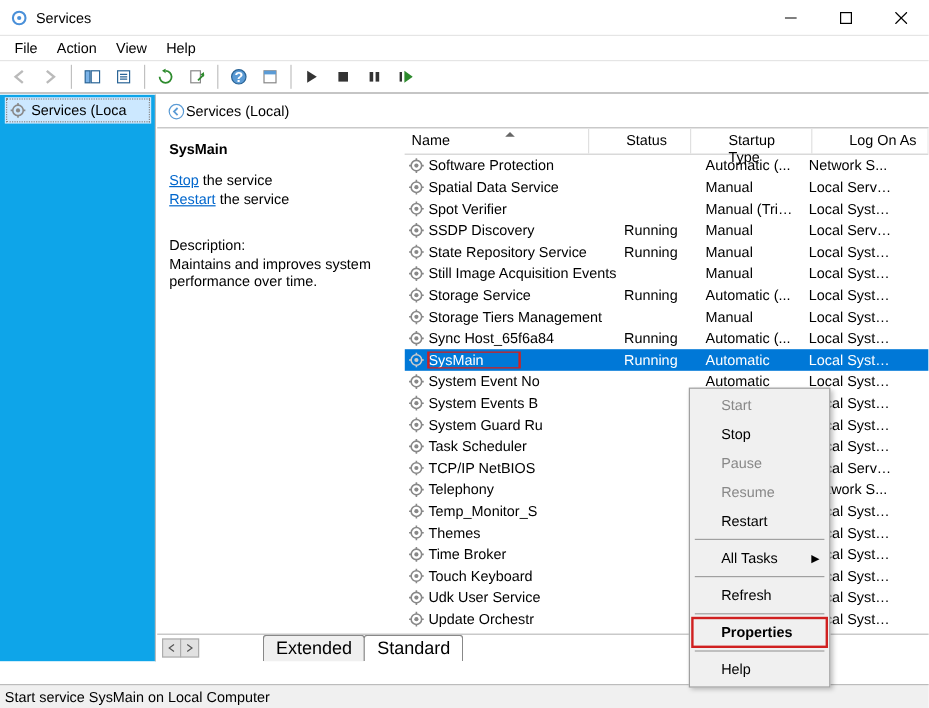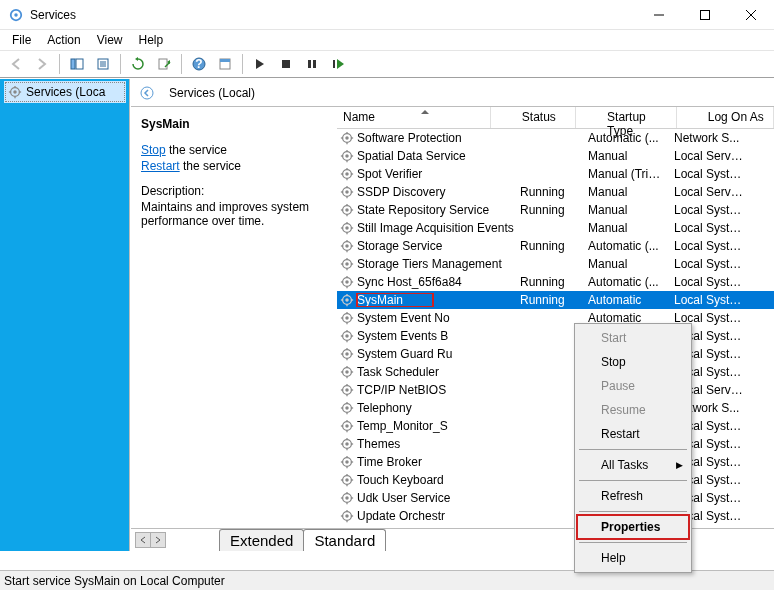--- a/index.html
+++ b/index.html
@@ -16,29 +16,29 @@
 .toolbar { height: 28px; display: flex; align-items: center; padding: 0 4px; gap: 2px; border-top:1px solid #e5e5e5; border-bottom:1px solid #a0a0a0;}
 .toolbar .tbtn { width:24px; height:24px; display:flex; align-items:center; justify-content:center; border:1px solid transparent; }
 .toolbar .sep { width:1px; height:20px; background:#c0c0c0; margin:0 3px;}
 .toolbar .tbtn.disabled { opacity:0.4; }
 
 .tree-pane { position:absolute; left:0; top:79px; width:130px; height:472px; border-right:1px solid #bcbcbc; background:#0ea5e9; overflow:hidden; padding:0;}
 .tree-item { display:flex; align-items:center; height:22px; padding:0 4px; gap:4px;}
 .tree-item.selected { background:#cce8ff; outline:1px dotted #888; outline-offset:-2px; width:122px; margin:2px 4px;}
 
 .main-pane { position:absolute; left:131px; top:79px; right:0; height:472px; display:flex; flex-direction:column; }
-.main-header { height:28px; background:#fff; border-bottom:1px solid #bcbcbc; display:flex; align-items:center; padding:0 8px; gap:14px; }
+.main-header { height:28px; background:#fff; border-bottom:1px solid #bcbcbc; display:flex; align-items:center; padding:0 8px; gap:0; }
 .main-header .hicon { width:16px; height:16px;display:flex;align-items:center;justify-content:center; }
 
 .main-body { flex:1; display:flex; overflow:hidden; border-bottom:1px solid #bcbcbc;}
 .detail-pane { width:206px; padding:10px 10px; border-right:0; }
 .detail-pane .svc-name { font-weight:bold; margin-bottom:12px; }
 .detail-pane .link { color:#0066cc; text-decoration:underline; cursor:pointer;}
 .detail-pane .line { margin-bottom:2px; }
-.detail-pane .desc-label { margin-top:11px; margin-bottom:2px;}
+.detail-pane .desc-label { margin-top:24px; margin-bottom:2px;}
 
 .list-pane { flex:1; overflow:hidden; position:relative; }
 .list-header { height:22px; display:flex; border-bottom:1px solid #d0d0d0;gap:25px; }
 .col { padding:3px 6px; border-right:1px solid #e0e0e0; position:relative; font-weight:normal;}
 .col.sort::after { content:''; position:absolute; top:3px; right:40%; border-left:4px solid transparent; border-right:4px solid transparent; border-bottom:4px solid #666;}
 .c-name { width:177px; }
 .c-status { width:68px; }
 .c-startup { width:86px; }
 .c-logon { width:82px; }
 

